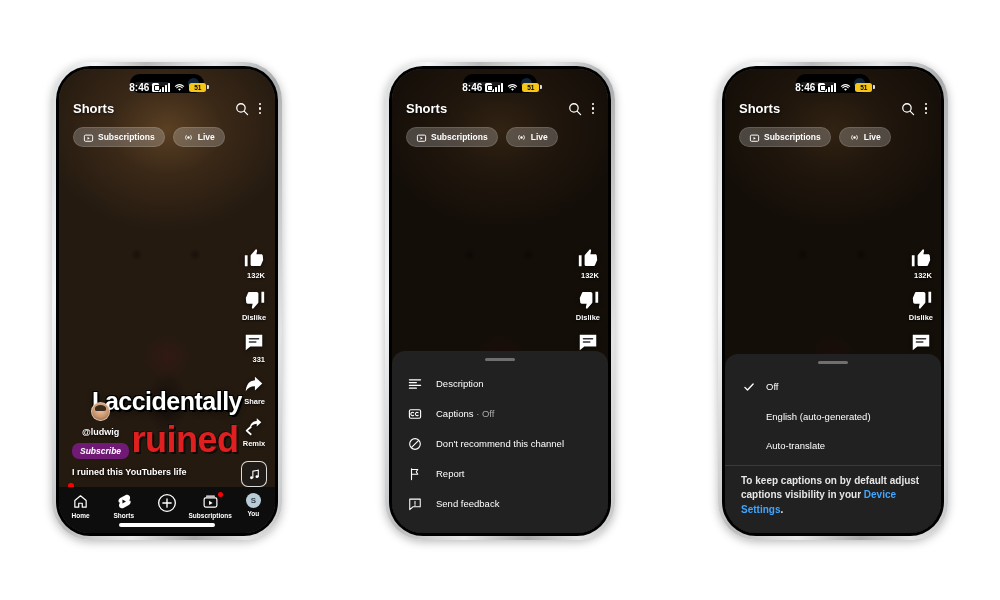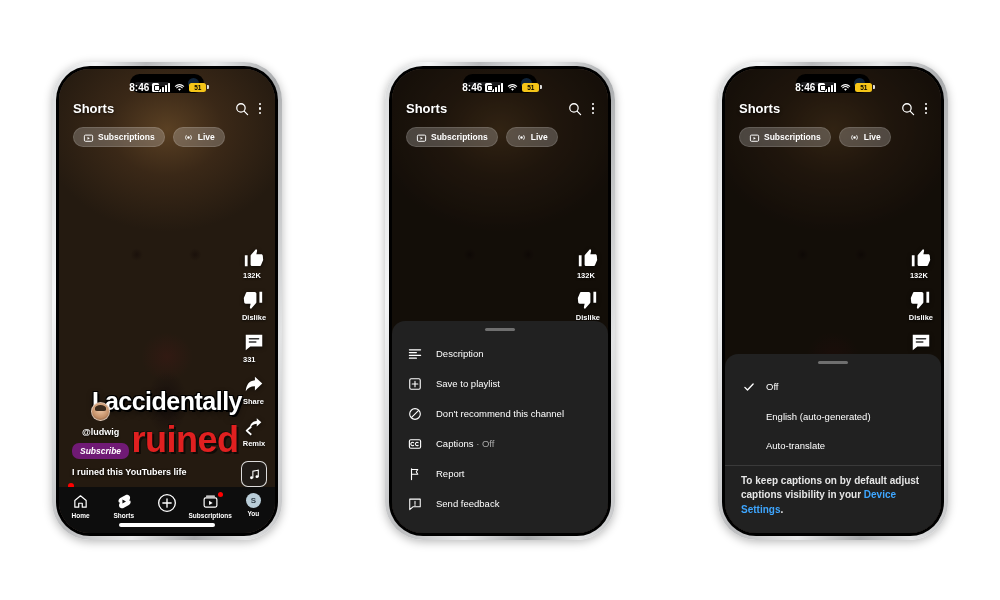--- a/index.html
+++ b/index.html
@@ -120,21 +120,21 @@
     color:#fff; font-size:8.5px; font-weight:bold;
     backdrop-filter:blur(2px);
   }
   .chip svg { width:11px; height:11px; }
 
   
   .rail {
     position:absolute; right:8px; top:178px; z-index:28;
     display:flex; flex-direction:column; align-items:center; gap:9px;
   }
-  .rail-item { display:flex; flex-direction:column; align-items:flex-start; gap:2px; }
+  .rail-item { display:flex; flex-direction:column; align-items:flex-end; gap:2px; }
   .rail-item svg { width:22px; height:22px; filter:drop-shadow(0 1px 2px rgba(0,0,0,.7)); }
   .rail-label {
     color:#fff; font-size:7.5px; font-weight:bold;
     text-shadow:0 1px 2px rgba(0,0,0,.8);
   }
   .sound-disc {
     width:26px; height:26px; border-radius:7px;
     border:1.5px solid rgba(255,255,255,.85);
     background:rgba(30,30,30,.55);
     display:flex; align-items:center; justify-content:center;
@@ -515,42 +515,35 @@
         <div class="sheet">
           <div class="sheet-handle"></div>
 
           <div class="menu-item">
             <svg viewBox="0 0 20 20">
               <path d="M2 4h16M2 8h10M2 12h16M2 16h10" stroke="#fff" stroke-width="1.7" stroke-linecap="round"></path>
             </svg>
             <span class="menu-label">Description</span>
           </div>
 
+
           <div class="menu-item">
             <svg viewBox="0 0 20 20">
-              <rect x="2.5" y="2.5" width="15" height="15" rx="2" stroke="#fff" stroke-width="1.6" fill="none"></rect>
-              <path d="M10 6v8M6 10h8" stroke="#fff" stroke-width="1.6" stroke-linecap="round"></path>
-            </svg>
-            <span class="menu-label">Save to playlist</span>
+              <rect x="2" y="4" width="16" height="12" rx="2" stroke="#fff" stroke-width="1.6" fill="none"></rect>
+              <path d="M8 8.2a2.4 2.4 0 1 0 0 3.6M14.5 8.2a2.4 2.4 0 1 0 0 3.6" stroke="#fff" stroke-width="1.5" fill="none" stroke-linecap="round"></path>
+            </svg>
+            <span class="menu-label"><span>Captions</span><span class="menu-muted"> · Off</span></span>
           </div>
 
           <div class="menu-item">
             <svg viewBox="0 0 20 20">
               <circle cx="10" cy="10" r="7.6" stroke="#fff" stroke-width="1.6" fill="none"></circle>
               <line x1="4.8" y1="15.2" x2="15.2" y2="4.8" stroke="#fff" stroke-width="1.6"></line>
             </svg>
             <span class="menu-label">Don't recommend this channel</span>
-          </div>
-
-          <div class="menu-item">
-            <svg viewBox="0 0 20 20">
-              <rect x="2" y="4" width="16" height="12" rx="2" stroke="#fff" stroke-width="1.6" fill="none"></rect>
-              <path d="M8 8.2a2.4 2.4 0 1 0 0 3.6M14.5 8.2a2.4 2.4 0 1 0 0 3.6" stroke="#fff" stroke-width="1.5" fill="none" stroke-linecap="round"></path>
-            </svg>
-            <span class="menu-label"><span>Captions</span><span class="menu-muted"> · Off</span></span>
           </div>
 
           <div class="menu-item">
             <svg viewBox="0 0 20 20">
               <path d="M5 2.5V18" stroke="#fff" stroke-width="1.6" stroke-linecap="round"></path>
               <path d="M5 3.5h9l-2.2 3.4L14 10.3H5z" stroke="#fff" stroke-width="1.5" fill="none" stroke-linejoin="round"></path>
             </svg>
             <span class="menu-label">Report</span>
           </div>
 

